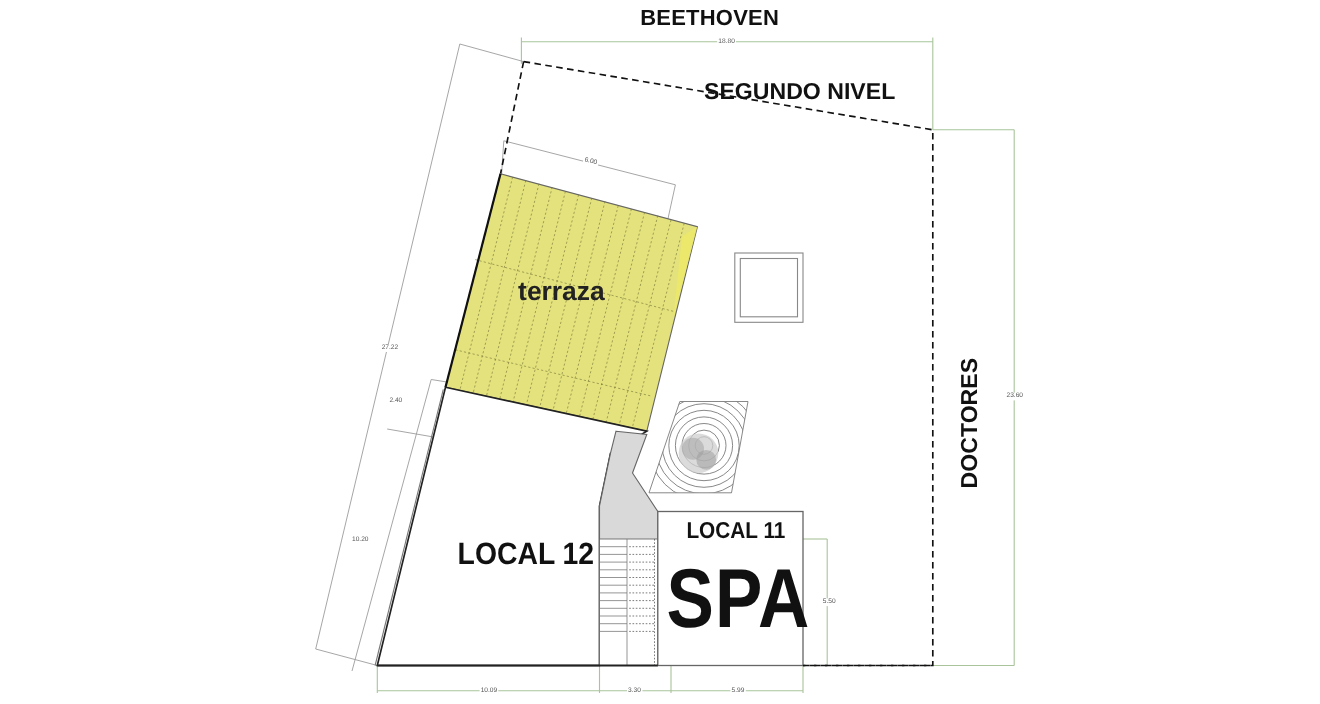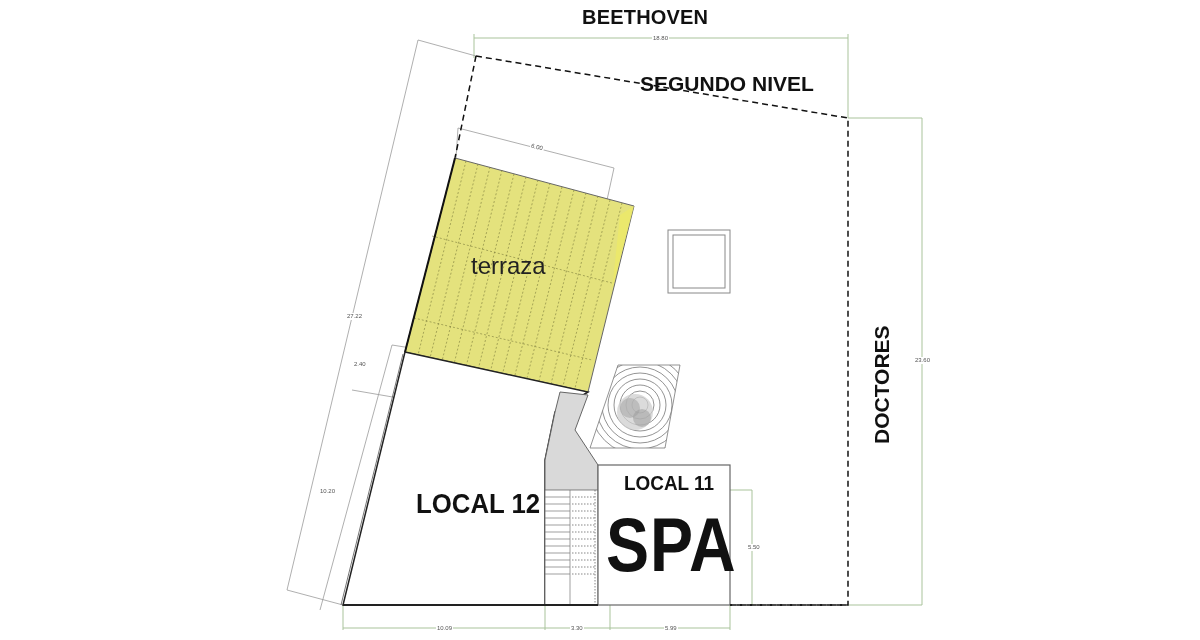--- a/index.html
+++ b/index.html
@@ -11,21 +11,21 @@
     .street-top { left: 582px; top: 6px; font-size: 20px; letter-spacing: 0.2px; }
     .level { left: 640px; top: 72px; font-size: 21px; }
     .street-right { left: 870px; top: 444px; font-size: 21px; transform-origin: 0 0;
                     transform: rotate(-90deg); }
     .local12 { left: 416px; top: 488px; font-size: 28px; transform: scaleX(0.92);
                transform-origin: 0 0; }
     .local11 { left: 624px; top: 471px; font-size: 21px; transform: scaleX(0.9);
                transform-origin: 0 0; }
     .spa { left: 606px; top: 505px; font-size: 76px; line-height: 80px; transform: scaleX(0.85);
            transform-origin: 0 0; letter-spacing: 1px; }
-    .terraza { left: 471px; top: 252px; font-size: 24px; font-weight: normal; color: #222; }
+    .terraza { left: 471px; top: 252px; font-size: 24px; font-weight: bold; color: #222; }
     .dim { position: absolute; font-size: 6px; color: #555; font-weight: normal;
            background: #fff; padding: 0 1px; line-height: 7px; }
   </style>
 </head>
 <body>
 
 <svg id="plan" viewBox="0 0 1200 640" xmlns="http://www.w3.org/2000/svg">
 
   <g stroke="#a9c39b" stroke-width="1" fill="none">
 

